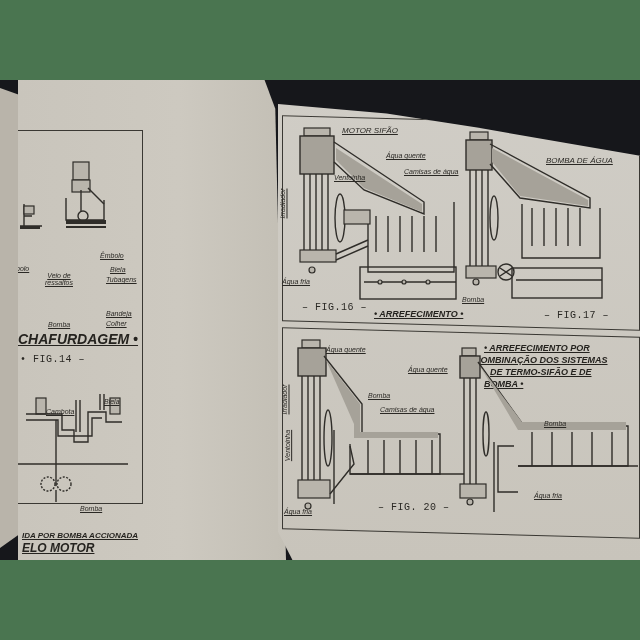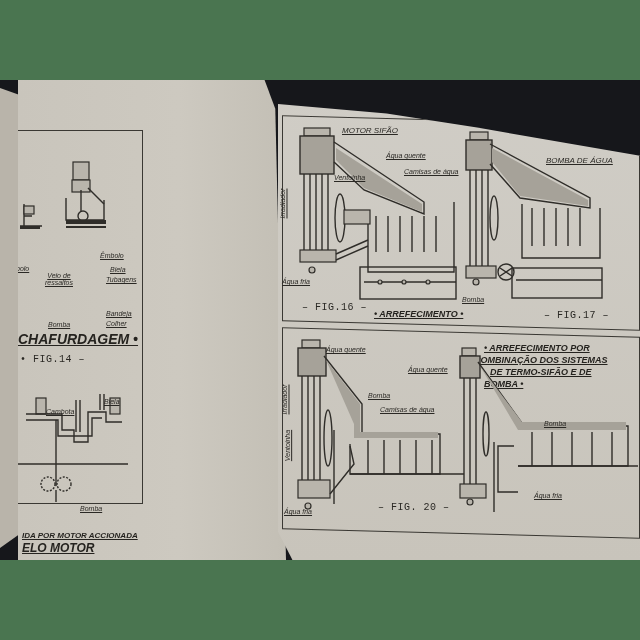--- a/index.html
+++ b/index.html
@@ -64,21 +64,21 @@
       <path class="ink" d="M82 4 L82 20 M86 4 L86 20"></path>
       <path class="ink" d="M38 30 L38 96"></path>
       <path class="ink" d="M0 74 L110 74"></path>
       <circle class="ink" cx="30" cy="94" r="7" stroke-dasharray="2 1.5"></circle>
       <circle class="ink" cx="46" cy="94" r="7" stroke-dasharray="2 1.5"></circle>
       <path class="ink" d="M38 100 L38 112"></path>
     </svg>
     <span class="lbl" style="left:28px; top:328px;">Cambota</span>
     <span class="lbl" style="left:86px; top:318px;">Biela</span>
     <span class="lbl" style="left:62px; top:425px;">Bomba</span>
-    <span class="title" style="left:4px; top:450px; font-size:8px;">IDA POR MOTOR ACCIONADA</span>
+    <span class="title" style="left:4px; top:450px; font-size:8px;">IDA POR BOMBA ACCIONADA</span>
     <span class="title" style="left:4px; top:462px; font-size:12px;text-decoration:underline;">ELO MOTOR</span>
 
   </div>
 
   <div class="page-right">
 
     <div class="fig-box" style="left:4px; top:30px; width:356px; height:204px; transform:skewY(1.5deg);"></div>
     <div class="fig-box" style="left:4px; top:242px; width:356px; height:200px; transform:skewY(1.5deg);"></div>
 
     <svg width="180" height="170" style="left:6px; top:32px;">

